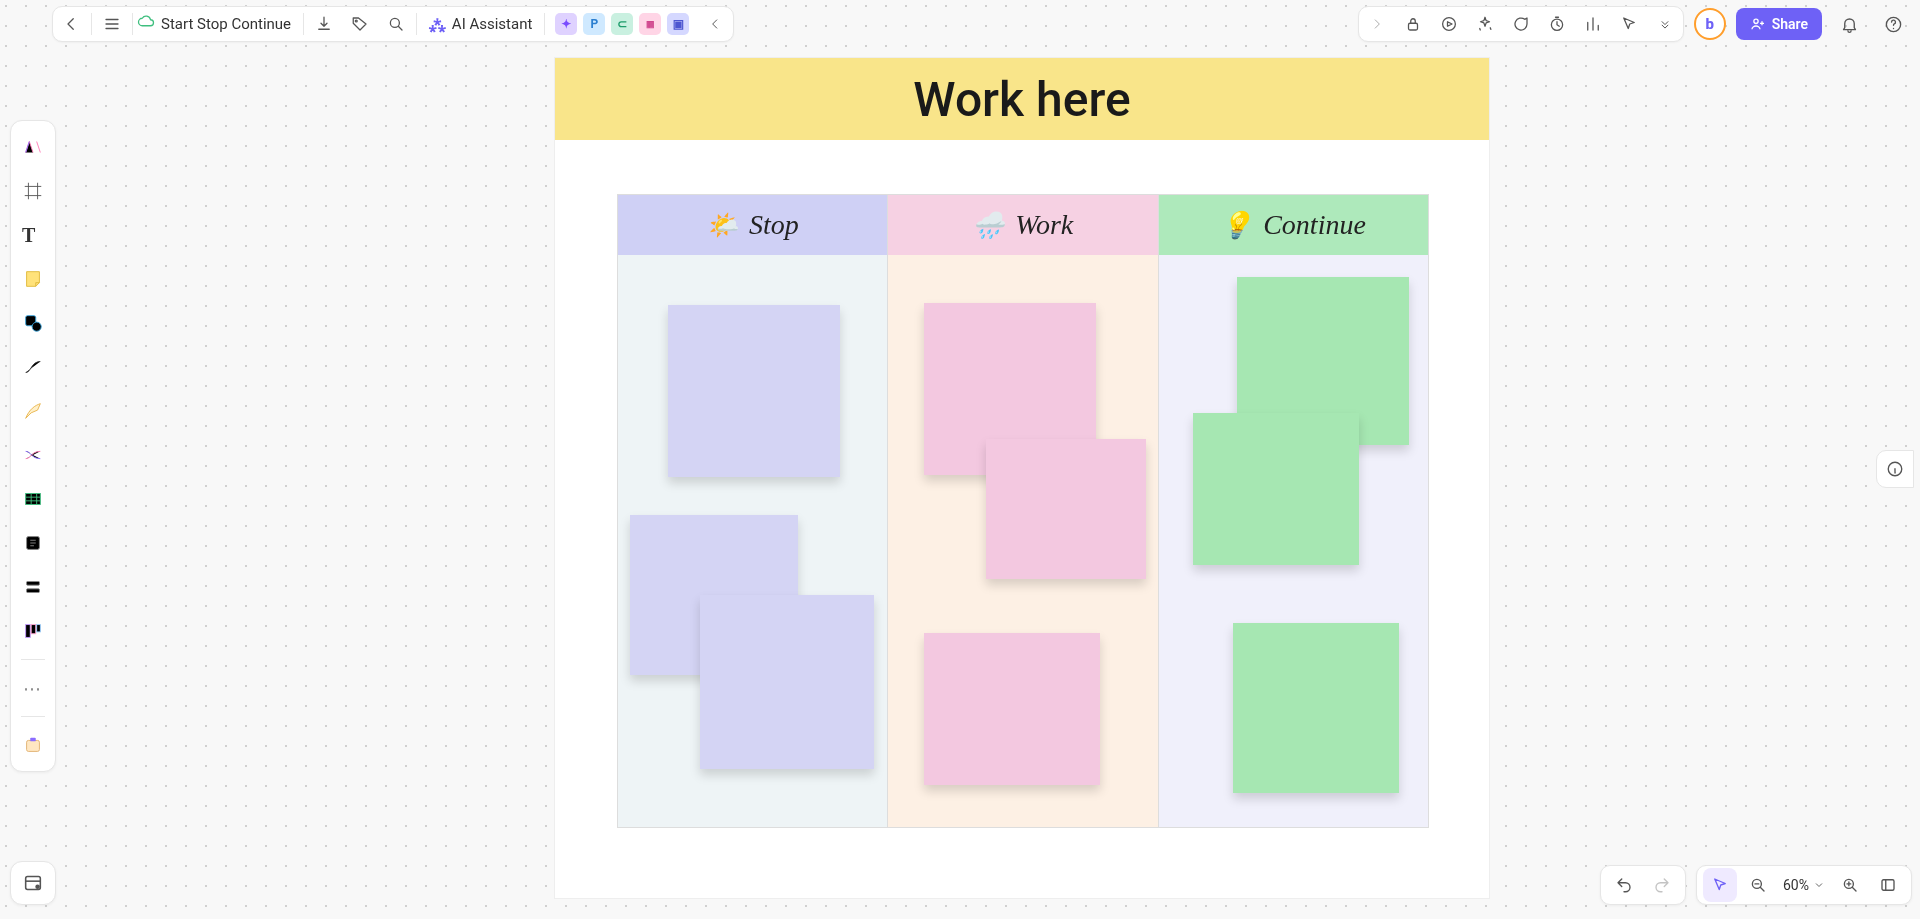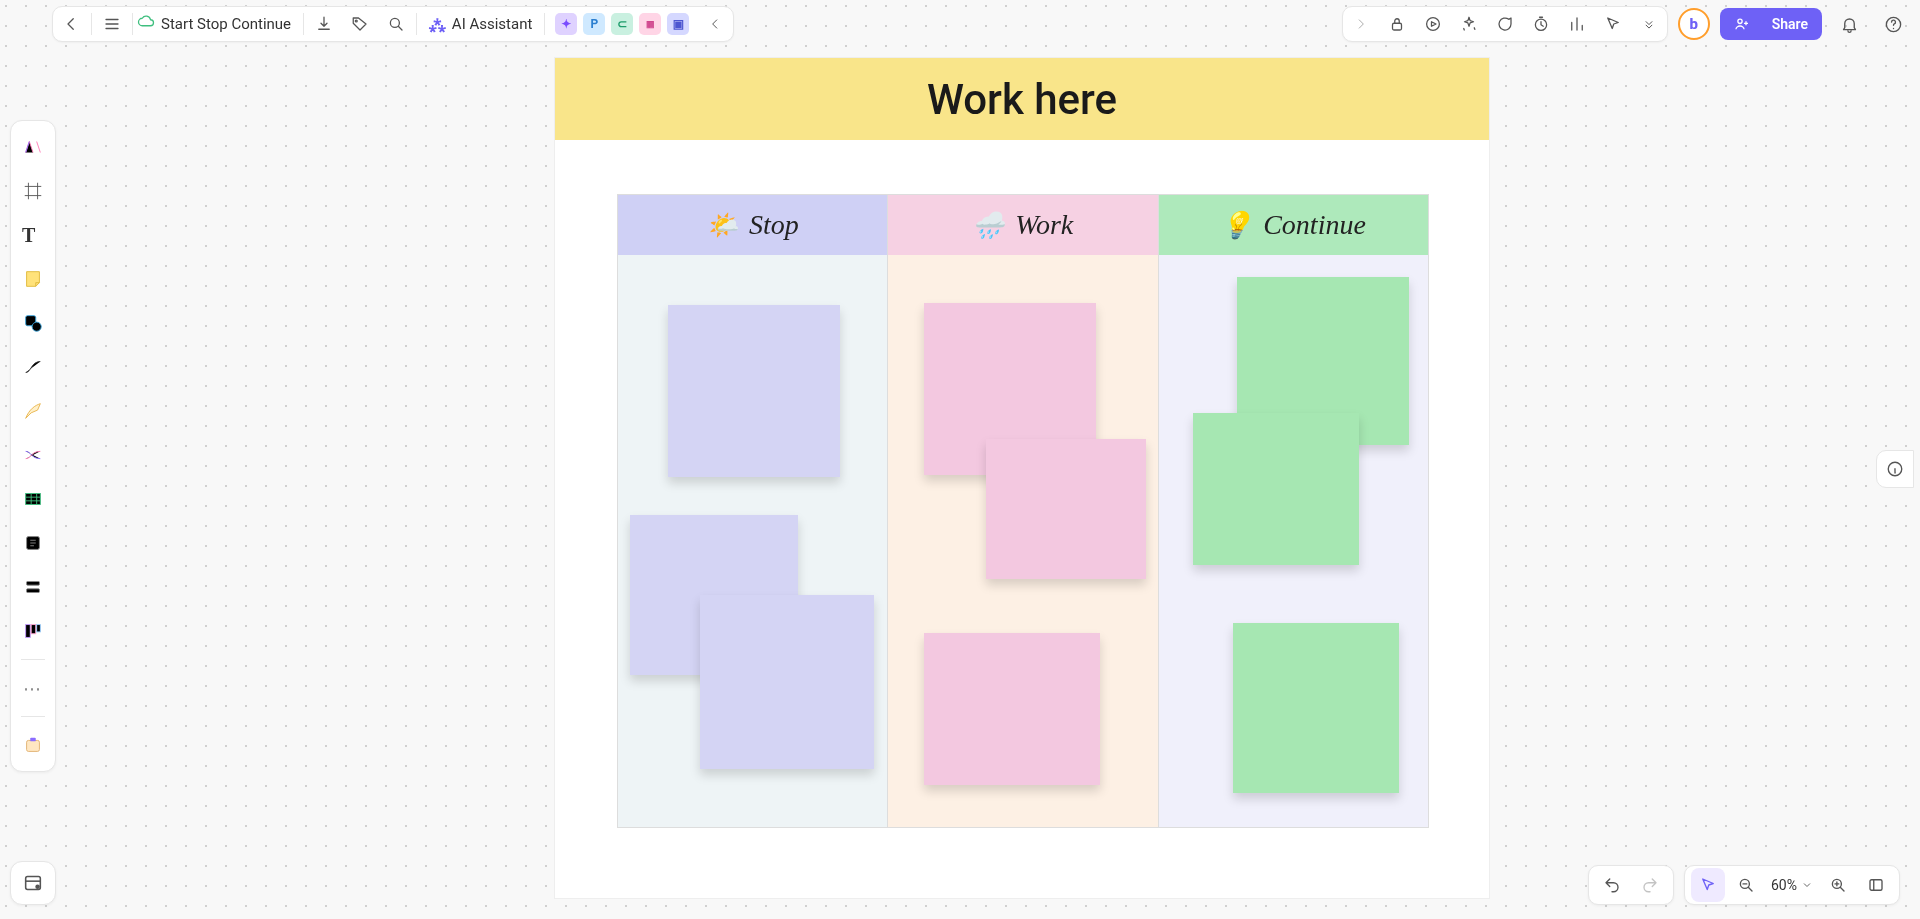--- a/index.html
+++ b/index.html
@@ -71,21 +71,21 @@
 
   .topbar-right { display:flex; align-items:center; gap:10px; pointer-events:auto; }
   .brand-circle {
     width:32px; height:32px; border-radius:50%;
     border:2px solid #ff9e2c; display:flex; align-items:center; justify-content:center;
     background:#fff; color:var(--accent); font-weight:800; font-size:15px;
   }
   .share-btn {
     background:var(--share-bg); color:var(--share-fg);
     height:32px; border-radius:8px; padding:0 14px;
-    display:flex; align-items:center; gap:22px; font-size:14px; font-weight:600;
+    display:flex; align-items:center; gap:6px; font-size:14px; font-weight:600;
     cursor:pointer;
   }
   .share-btn svg { stroke:#fff; fill:none; width:16px; height:16px; stroke-width:2; }
 
   .ghost-icon {
     width:34px; height:34px; border-radius:8px; display:flex; align-items:center; justify-content:center;
     cursor:pointer;
   }
   .ghost-icon svg { width:19px; height:19px; stroke:#555; fill:none; stroke-width:1.7; stroke-linecap:round; stroke-linejoin:round; }
 
@@ -112,21 +112,21 @@
 
   
   .right-info {
     position:absolute; right:6px; top:450px; width:38px; height:38px;
     background:var(--toolbar-bg); border:1px solid var(--border); border-radius:10px 0 0 10px;
     display:flex; align-items:center; justify-content:center;
   }
   .right-info svg { width:18px; height:18px; stroke:#555; fill:none; stroke-width:1.8; }
 
   .bottom-right {
-    position:absolute; right:20px; bottom:14px; display:flex; align-items:center; gap:10px;margin-top:20px;
+    position:absolute; right:8px; bottom:14px; display:flex; align-items:center; gap:10px;margin-top:20px;
   }
   .zoom-cluster, .undo-cluster {
     background:var(--toolbar-bg); border:1px solid var(--border); border-radius:10px;
     height:40px; display:flex; align-items:center; padding:0 6px; gap:4px;
     box-shadow:0 1px 3px rgba(0,0,0,.05);
   }
   .zc-btn {
     width:34px; height:34px; display:flex; align-items:center; justify-content:center; border-radius:8px; cursor:pointer;
   }
   .zc-btn.active { background:#efeaff; }
@@ -137,21 +137,21 @@
 
   
   .canvas-frame {
     position:absolute; left:555px; top:58px; width:934px; height:840px;
     background:#ffffff;
     box-shadow:0 0 0 1px #eee;
   }
   .board-header {
     height:82px; background:var(--yellow-hdr);
     display:flex; align-items:center; justify-content:center;
-    font-size:42px; font-weight:500; color:#1a1a1a;
+    font-size:48px; font-weight:500; color:#1a1a1a;
   }
 
   .columns {
     position:absolute; left:62px; top:136px; width:812px; height:634px;
     display:flex; border:1px solid #ddd;
   }
   .col { flex:1; position:relative; border-right:1px solid #ddd; }
   .col:last-child { border-right:none; }
   .col-hdr {
     height:60px; display:flex; align-items:center; justify-content:center; gap:10px;

